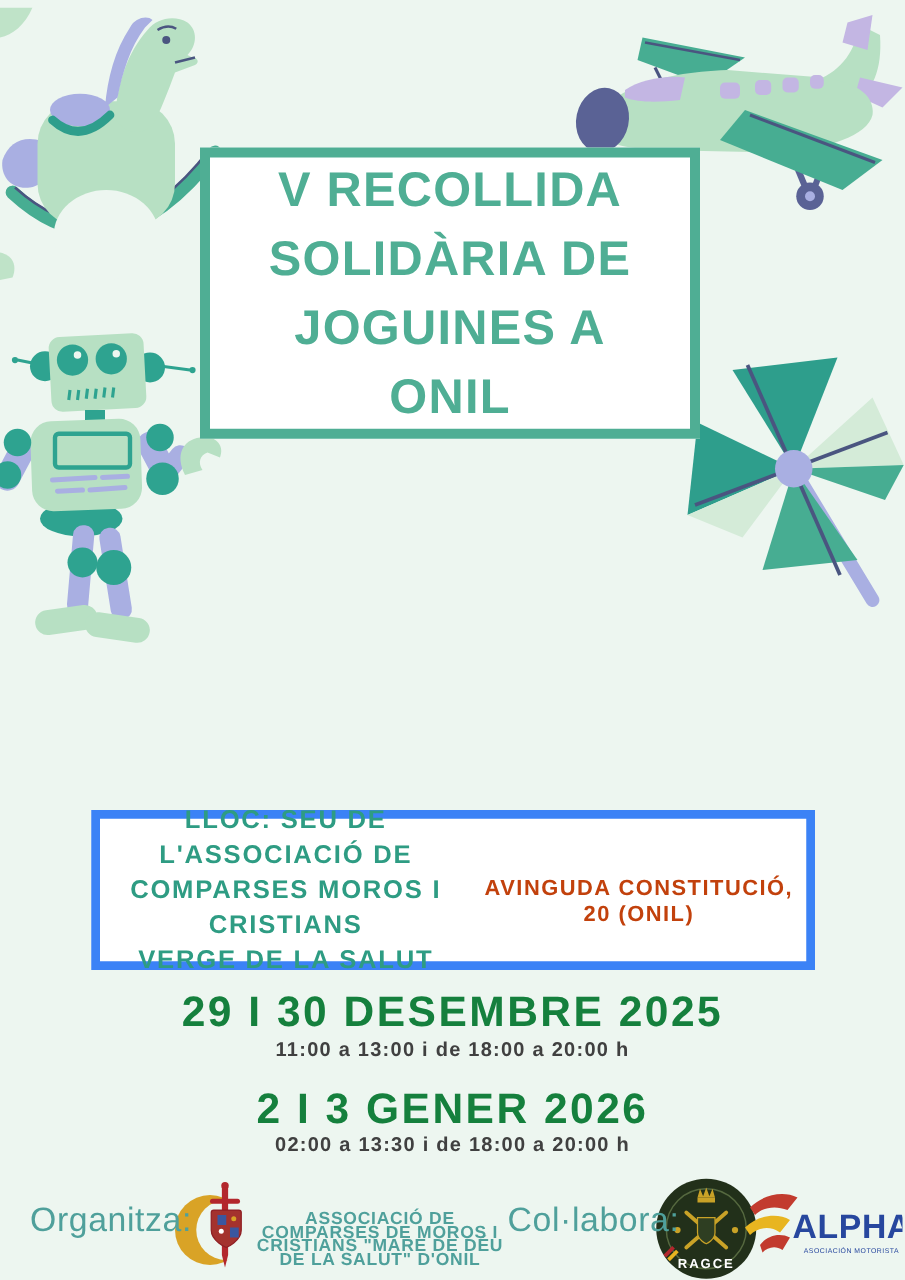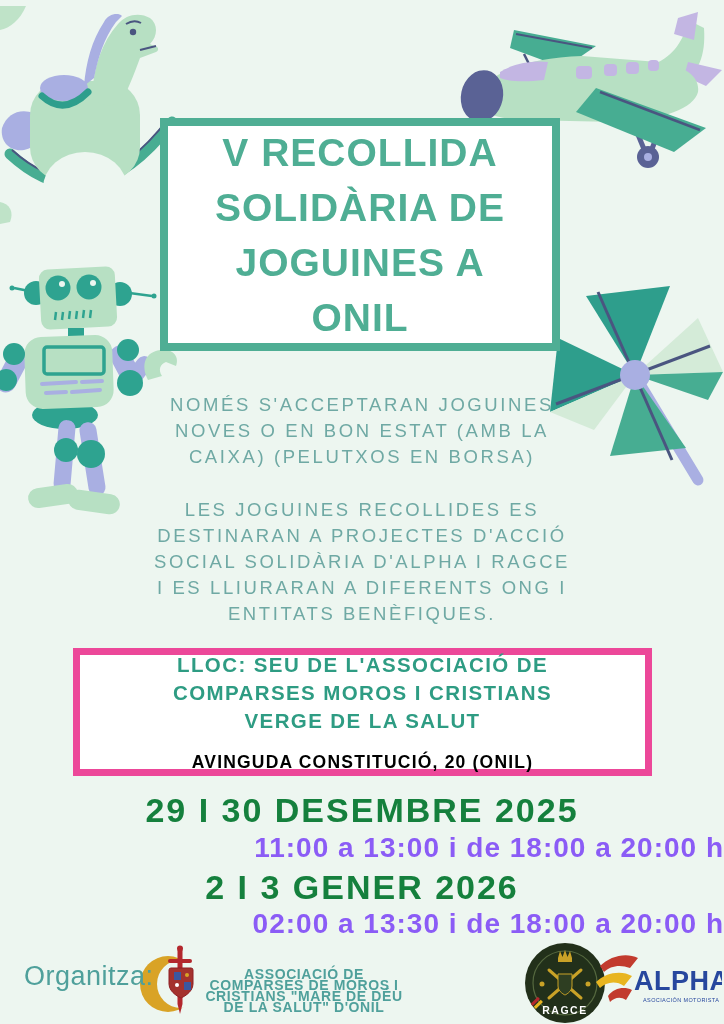--- a/index.html
+++ b/index.html
@@ -24,39 +24,39 @@
   .para{
     left:0; width:724px; text-align:center; white-space:pre-line;
     color:#6FA9A4; font-size:18.5px; letter-spacing:2.6px;
     line-height:26px; z-index:2;
   }
   .intro{top:392px;}
   .details{top:497px;}
 
   .location-box{
     left:73px; top:648px; width:579px; height:128px;
-    background:#ffffff; border:7px solid #ec4899; z-index:3;
-    display:flex; flex-direction:column; align-items:center; justify-content:center;
+    background:#ffffff; border:7px solid #3b82f6; z-index:3;
+    display:flex; flex-direction:row; align-items:center; justify-content:center;
   }
   .loc-main{
     white-space:pre-line; text-align:center; color:#2E9C83;
     font-size:20.5px; font-weight:bold; letter-spacing:1.4px; line-height:28px;
   }
   .loc-addr{
-    text-align:center; color:#000000; font-size:17.5px; font-weight:bold;
+    text-align:center; color:#c2410c; font-size:17.5px; font-weight:bold;
     letter-spacing:1.2px; margin-top:17px;
   }
 
   .date-line{
     left:0; width:724px; text-align:center; color:#15803d;
     font-size:34px; font-weight:bold; letter-spacing:2px; z-index:2;
   }
   .time-line{
-    left:0; width:724px; text-align:right; color:#8b5cf6;
-    font-size:28px; font-weight:bold; letter-spacing:1px; z-index:2;
+    left:0; width:724px; text-align:center; color:#404040;
+    font-size:16px; font-weight:bold; letter-spacing:1px; z-index:2;
   }
   .d1{top:791px;} .t1{top:832px;} .d2{top:868px;} .t2{top:908px;}
 
   .footer-label{
     color:#4FA09B; font-size:27px; letter-spacing:0.5px; z-index:2;
   }
   .org-label{left:24px; top:961px;}
   .collab-label{left:406px; top:961px;}
   .org-name{
     left:204px; top:969px; width:200px; text-align:center;
@@ -168,28 +168,20 @@
     <circle cx="95" cy="95" r="15" fill="#A9AFE2"></circle>
   </svg>
 
   <div class="abs title-box">
     <div class="title-text">V RECOLLIDA
 SOLIDÀRIA DE
 JOGUINES A
 ONIL</div>
   </div>
 
-  <div class="abs para intro">NOMÉS S'ACCEPTARAN JOGUINES
-NOVES O EN BON ESTAT (AMB LA
-CAIXA) (PELUTXOS EN BORSA)</div>
-  <div class="abs para details">LES JOGUINES RECOLLIDES ES
-DESTINARAN A PROJECTES D'ACCIÓ
-SOCIAL SOLIDÀRIA D'ALPHA I RAGCE
-I ES LLIURARAN A DIFERENTS ONG I
-ENTITATS BENÈFIQUES.</div>
 
   <div class="abs location-box">
     <div class="loc-main">LLOC: SEU DE L'ASSOCIACIÓ DE
 COMPARSES MOROS I CRISTIANS
 VERGE DE LA SALUT</div>
     <div class="loc-addr">AVINGUDA CONSTITUCIÓ, 20 (ONIL)</div>
   </div>
 
   <div class="abs date-line d1">29 I 30 DESEMBRE 2025</div>
   <div class="abs time-line t1">11:00 a 13:00 i de 18:00 a 20:00 h</div>
@@ -208,20 +200,21 @@
     <path d="M33,24 h20 a2,2 0 0 1 2,2 v14 c0,9 -12,14 -12,14 c0,0 -12,-5 -12,-14 v-14 a2,2 0 0 1 2,-2 Z" fill="#A4322E" stroke="#8F1F24" stroke-width="1"></path>
     <rect x="36" y="28" width="7" height="8" fill="#3A57A0"></rect>
     <rect x="46" y="38" width="7" height="8" fill="#3A57A0"></rect>
     <circle cx="49" cy="31" r="2" fill="#D9A326"></circle>
     <circle cx="39" cy="41" r="2" fill="#ffffff"></circle>
   </svg>
 
   <div class="abs org-name">ASSOCIACIÓ DE COMPARSES DE MOROS I
 CRISTIANS "MARE DE DÉU DE LA SALUT" D'ONIL</div>
 
+  <div class="abs footer-label collab-label">Col·labora:</div>
 
   <svg class="deco" style="left:524px; top:942px;" width="82" height="82" viewBox="0 0 82 82">
     <circle cx="41" cy="41" r="40" fill="#22301A"></circle>
     <circle cx="41" cy="41" r="32" fill="none" stroke="#55683F" stroke-width="1.2"></circle>
     <polygon points="34,16 36,9 38.5,15 41,8 43.5,15 46,9 48,16" fill="#C9A227"></polygon>
     <rect x="34" y="16" width="14" height="4" fill="#C9A227"></rect>
     <line x1="25" y1="28" x2="57" y2="56" stroke="#C9A227" stroke-width="3" stroke-linecap="round"></line>
     <line x1="57" y1="28" x2="25" y2="56" stroke="#C9A227" stroke-width="3" stroke-linecap="round"></line>
     <path d="M34,32 h14 v12 c0,6 -7,9 -7,9 c0,0 -7,-3 -7,-9 Z" fill="#2E3E22" stroke="#C9A227" stroke-width="1"></path>
     <circle cx="18" cy="42" r="2.5" fill="#C9A227"></circle>

